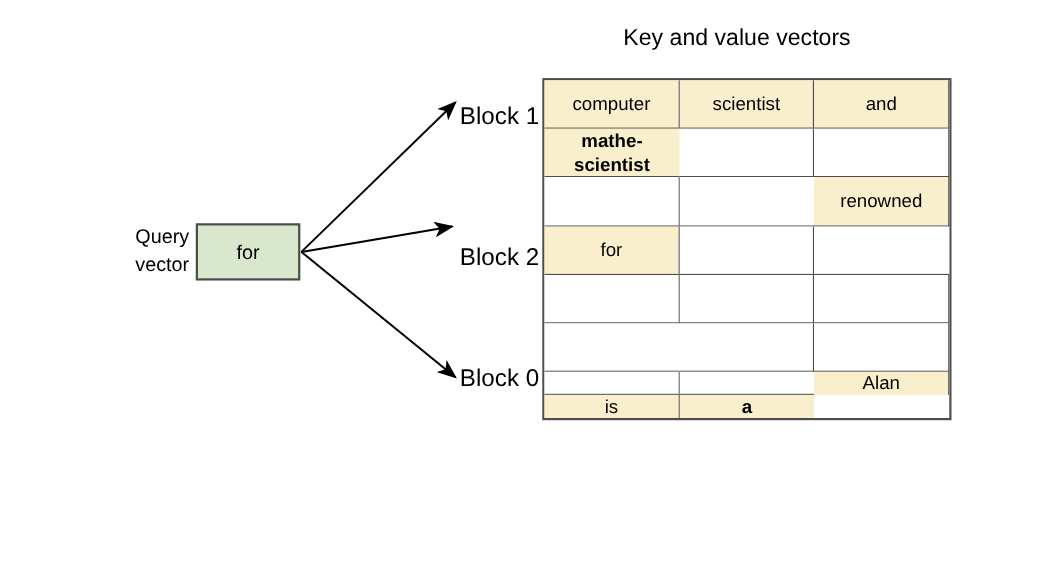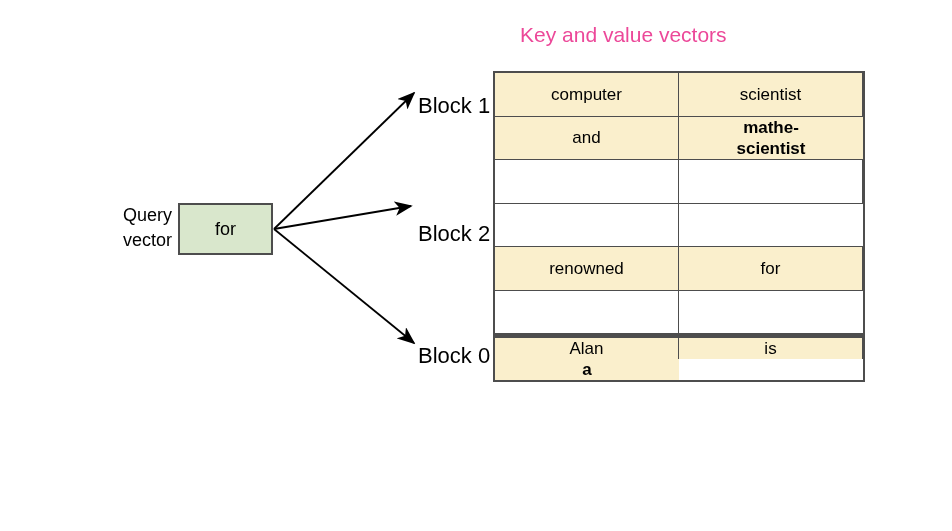--- a/index.html
+++ b/index.html
@@ -15,24 +15,24 @@
     color: #000000;
     overflow: hidden;
   }
 
   
   #diagram-title {
     position: absolute;
     left: 520px;
     top: 22px;
     width: 300px;
-    text-align: left;
+    text-align: center;
     font-size: 21px;
     line-height: 26px;
-    color: #ec4899;
+    color: #000000;
     white-space: nowrap;
   }
 
   
   #query-vector-label {
     position: absolute;
     left: 90px;
     top: 203px;
     width: 82px;
     text-align: right;
@@ -67,35 +67,35 @@
 
   
   .block-label {
     position: absolute;
     font-size: 22px;
     line-height: 22px;
     text-align: left;
     width: 70px;
     white-space: nowrap;
   }
-  #block-label-0 { left: 418px; top: 345px; }
+  #block-label-0 { left: 418px; top: 333px; }
   #block-label-1 { left: 418px; top: 95px;  }
   #block-label-2 { left: 418px; top: 195px; margin-top: 28px; }
 
   
   #kv-grid {
     position: absolute;
     left: 493px;
     top: 71px;
     width: 372px;
     height: 311px;
     box-sizing: border-box;
     border: 2px solid #4d4d4d;
     display: grid;
-    grid-template-columns: repeat(2, 1fr);
+    grid-template-columns: repeat(3, 1fr);
     grid-template-rows: repeat(6, 1fr);
     background: #ffffff;
   }
   .kv-cell {
     box-sizing: border-box;
     border-right: 1px solid #4d4d4d;
     border-bottom: 1px solid #4d4d4d;
     display: flex;
     align-items: center;
     justify-content: center;

